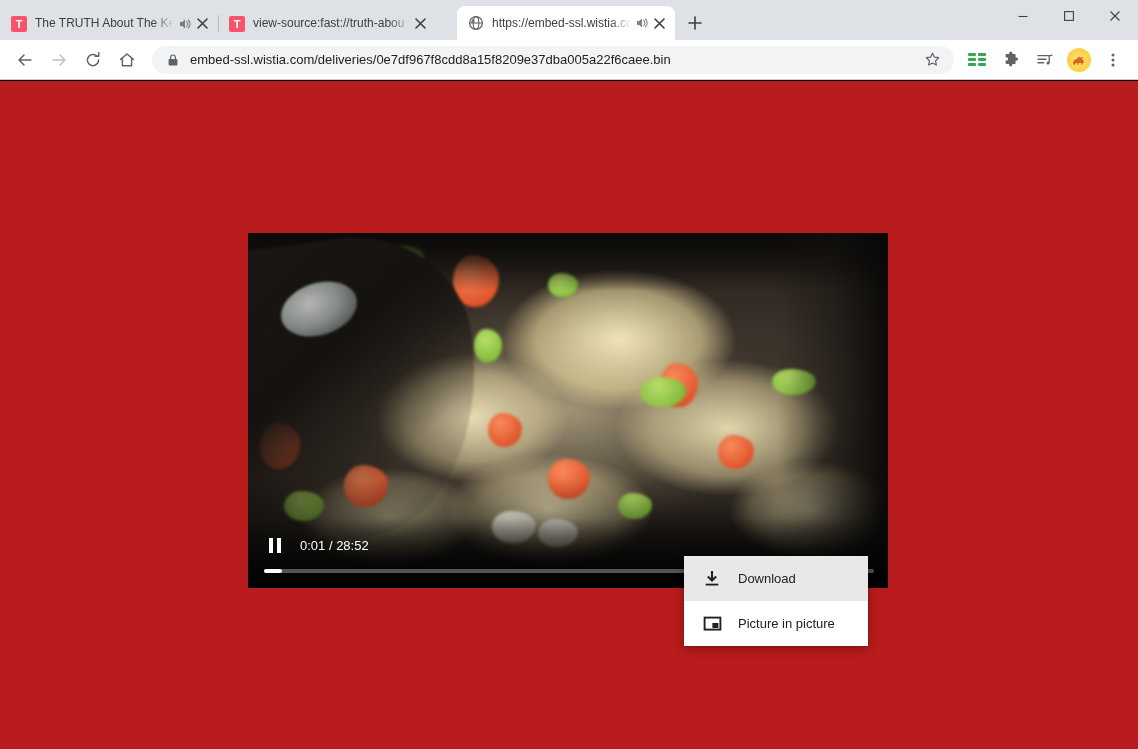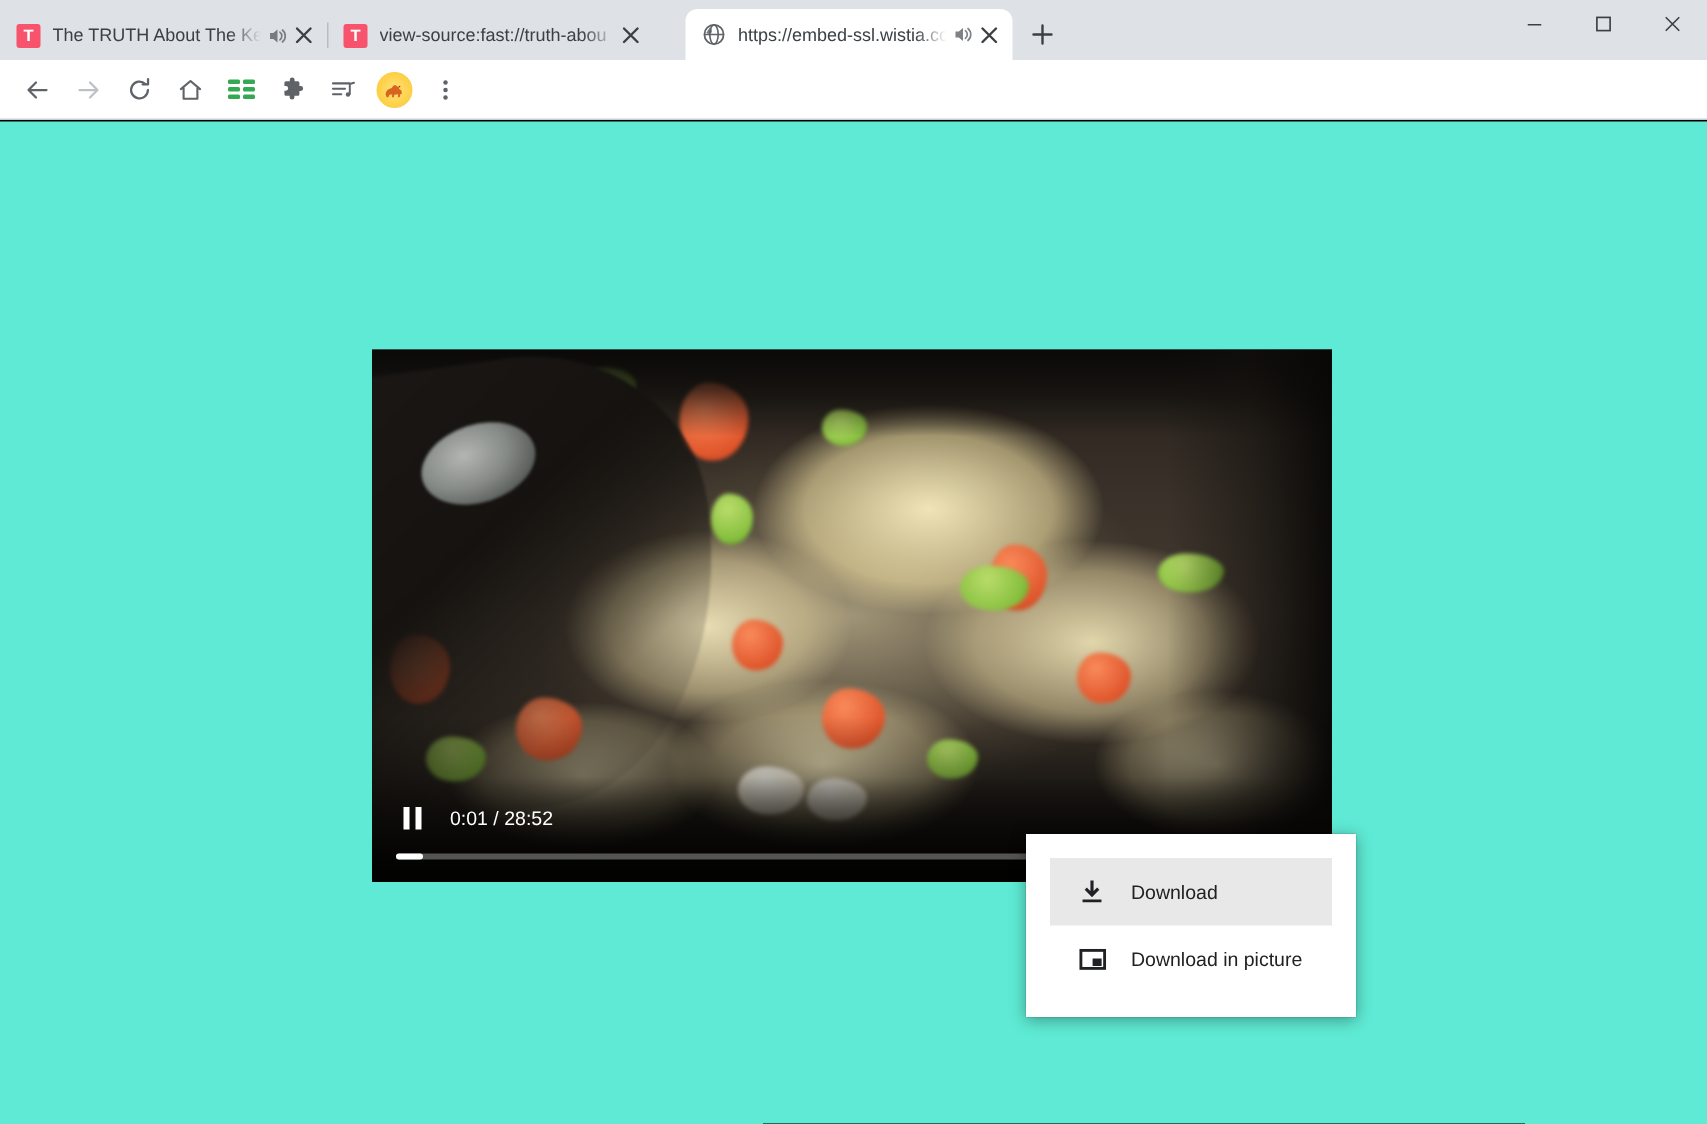--- a/index.html
+++ b/index.html
@@ -123,21 +123,21 @@
     width: 24px; height: 24px; border-radius: 50%;
     background: radial-gradient(circle at 50% 50%, #ffe27a 0%, #ffd24d 55%, #f6c83c 100%);
     display: flex; align-items: center; justify-content: center;
     overflow: hidden;
   }
 
   
   .page {
     position: absolute; left: 0; top: 81px;
     width: 1138px; height: 668px;
-    background: #5eead4;
+    background: #b91c1c;
   }
 
   .video-wrap {
     position: absolute;
     left: 248px; top: 152px;
     width: 640px; height: 355px;
     overflow: hidden;
     background: #2a2520;
   }
 
@@ -216,26 +216,25 @@
   }
   .progress-fill {
     position: absolute; left: 0; top: 0; height: 100%;
     width: 3%; background: #fff; border-radius: 2px;
   }
 
   
   .ctx-menu {
     position: absolute;
     left: 684px; top: 475px;
-    width: 220px;
+    width: 184px;
     background: #fff;
     box-shadow: 0 2px 10px rgba(0,0,0,.35), 0 0 1px rgba(0,0,0,.3);
     z-index: 30;
-    padding: 16px;
-    text-align: center;
+    padding: 0;
   }
   .ctx-item {
     display: flex; align-items: center;
     height: 45px;
     padding: 0 16px 0 18px;
     font-size: 13px; color: #202124;
     gap: 16px;
   }
   .ctx-item.hover { background: #e8e8e8; }
   .ctx-icon { width: 20px; height: 20px; flex: 0 0 20px; display: flex; align-items: center; justify-content: center; }
@@ -346,20 +345,34 @@
         <path d="M14.6 9a5.6 5.6 0 11-1.7-4" stroke="#5f6368" stroke-width="1.5" fill="none" stroke-linecap="round"></path>
         <path d="M14.7 1.7v3.6h-3.6" stroke="#5f6368" stroke-width="1.5" fill="none" stroke-linecap="round" stroke-linejoin="round"></path>
       </svg>
     </div>
     <div class="tb-icon">
       <svg width="18" height="18" viewBox="0 0 18 18">
         <path d="M2.6 8.4L9 3l6.4 5.4M4.4 7.8v7h9.2v-7" stroke="#5f6368" stroke-width="1.4" fill="none" stroke-linecap="round" stroke-linejoin="round"></path>
       </svg>
     </div>
 
+    <div class="omnibox">
+      <span class="lock">
+        <svg width="14" height="14" viewBox="0 0 14 14">
+          <rect x="2.6" y="6" width="8.8" height="6.4" rx="1" fill="#5f6368"></rect>
+          <path d="M4.6 6V4.4a2.4 2.4 0 014.8 0V6" stroke="#5f6368" stroke-width="1.2" fill="none"></path>
+        </svg>
+      </span>
+      <span class="url-text" title="embed-ssl.wistia.com/deliveries/0e7df967f8cdd8a15f8209e37dba005a22f6caee.bin">embed-ssl.wistia.com/deliveries/0e7df967f8cdd8a15f8209e37dba005a22f6caee.bin</span>
+      <span class="star">
+        <svg width="17" height="17" viewBox="0 0 18 18">
+          <path d="M9 2.3l2 4.2 4.6.6-3.4 3.2.9 4.6L9 12.6 4.9 14.9l.9-4.6L2.4 7.1l4.6-.6z" fill="none" stroke="#5f6368" stroke-width="1.25" stroke-linejoin="round"></path>
+        </svg>
+      </span>
+    </div>
 
     <div class="tb-icon">
       <span class="ext-grid" aria-hidden="true">
           <i></i>
           <i></i>
           <i></i>
           <i></i>
           <i></i>
           <i></i>
         </span>
@@ -447,18 +460,18 @@
         </span>
         <span>Download</span>
       </div>
       <div class="ctx-item">
         <span class="ctx-icon">
           <svg width="19" height="19" viewBox="0 0 19 19">
             <rect x="1.6" y="3.6" width="15.8" height="12" fill="none" stroke="#202124" stroke-width="1.9"></rect>
             <rect x="9.4" y="9" width="6" height="5" fill="#202124"></rect>
           </svg>
         </span>
-        <span>Download in picture</span>
+        <span>Picture in picture</span>
       </div>
     </div>
 
   </div>
 </div>
 
 </body></html>

